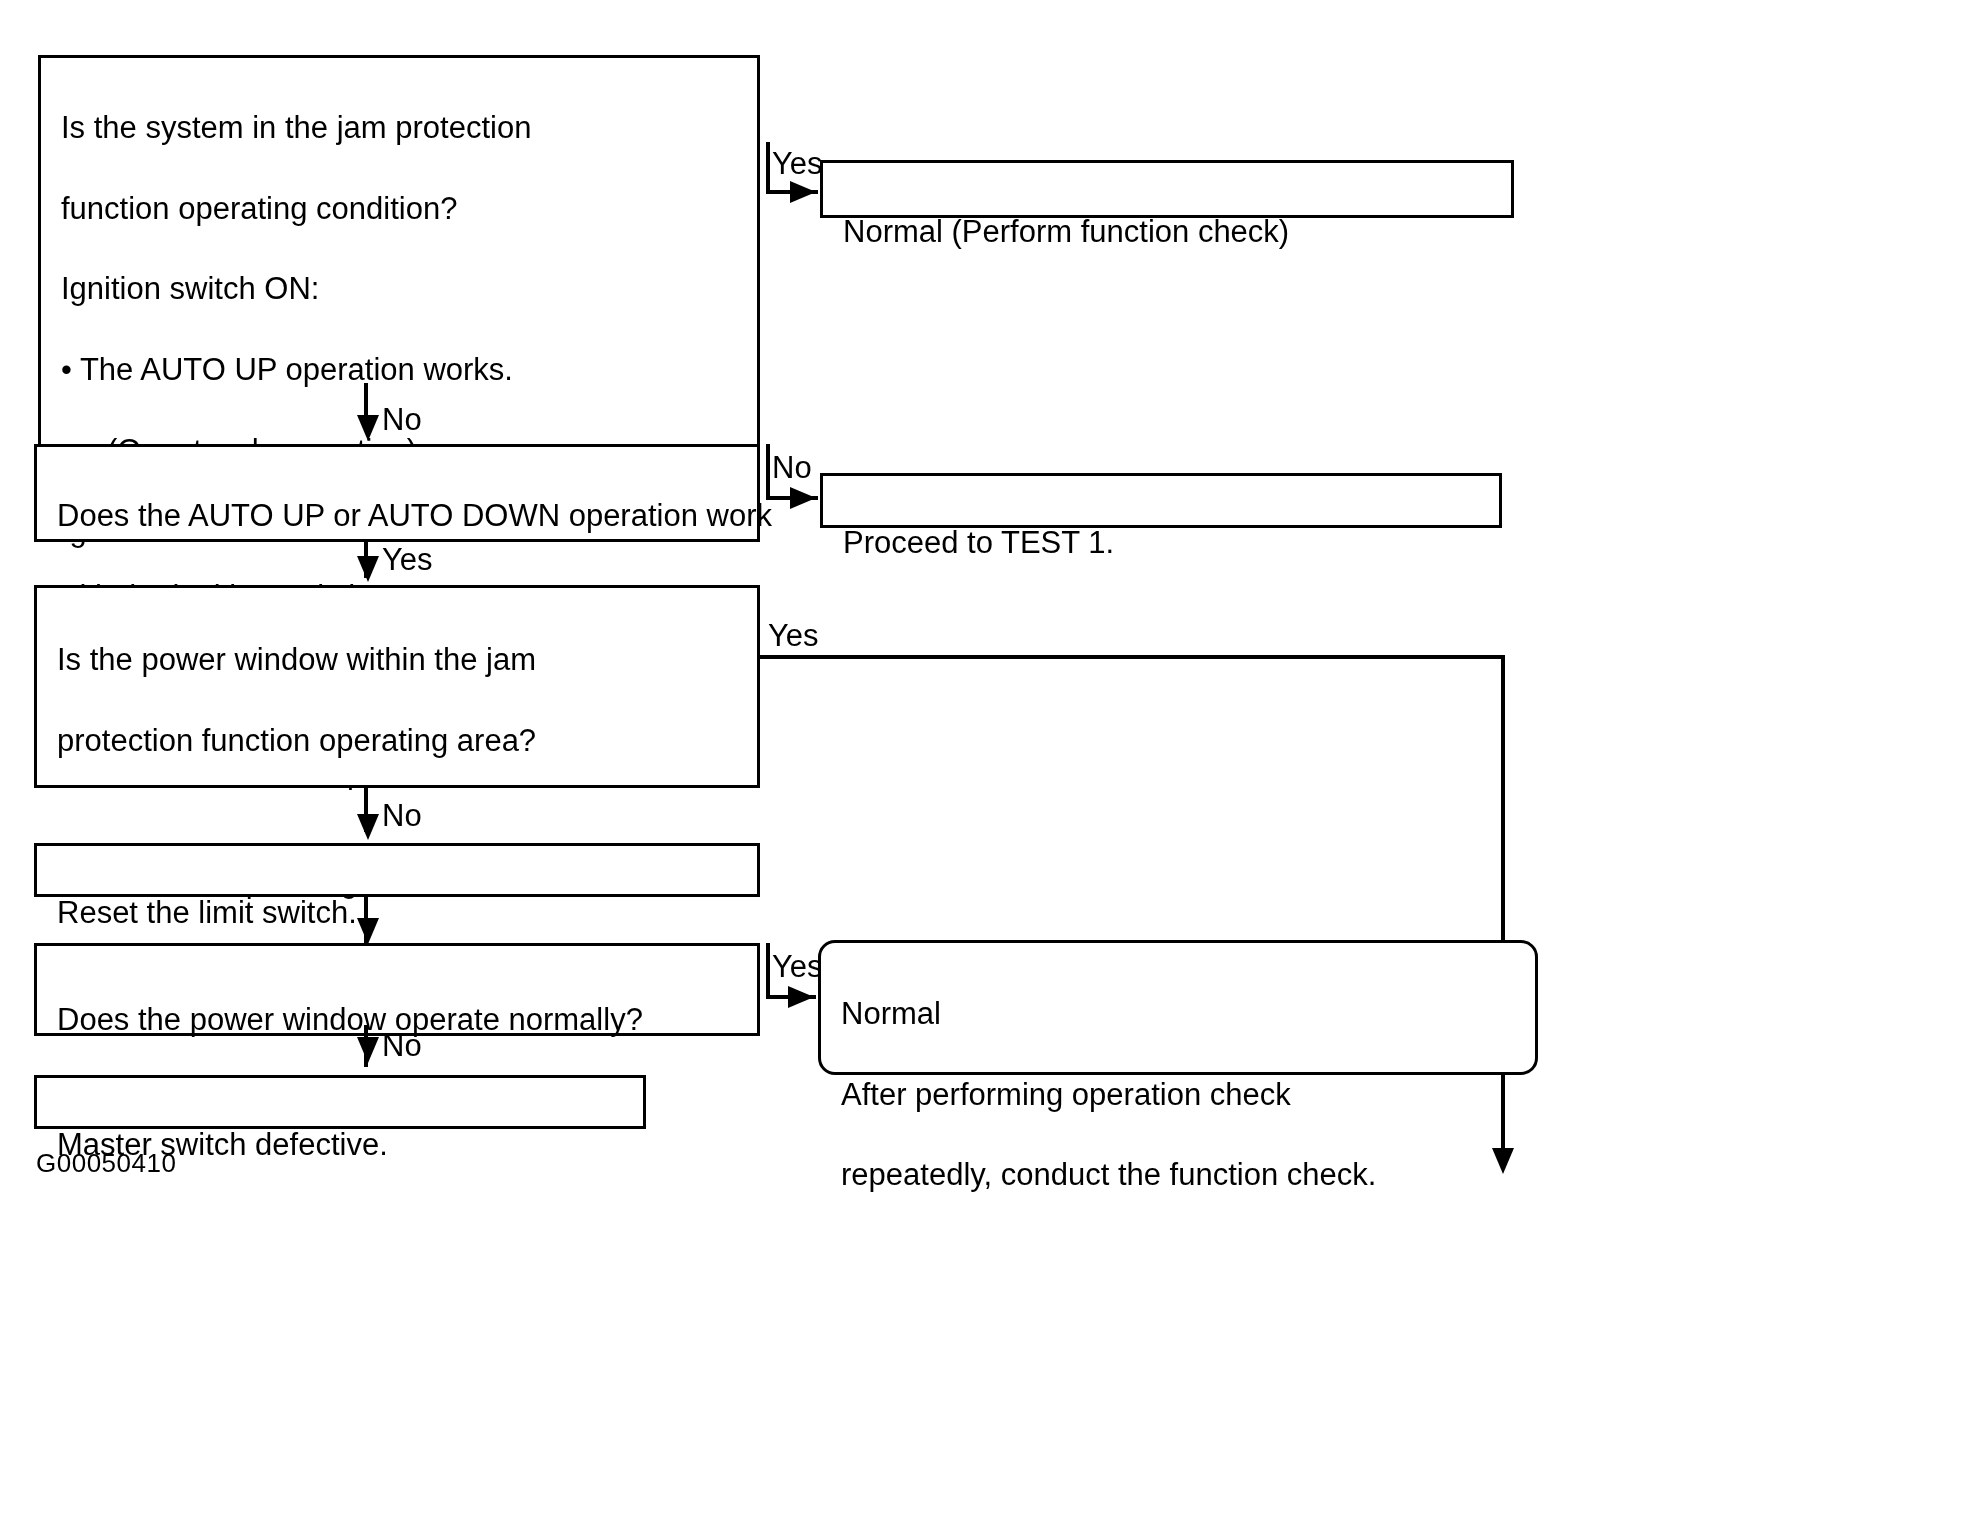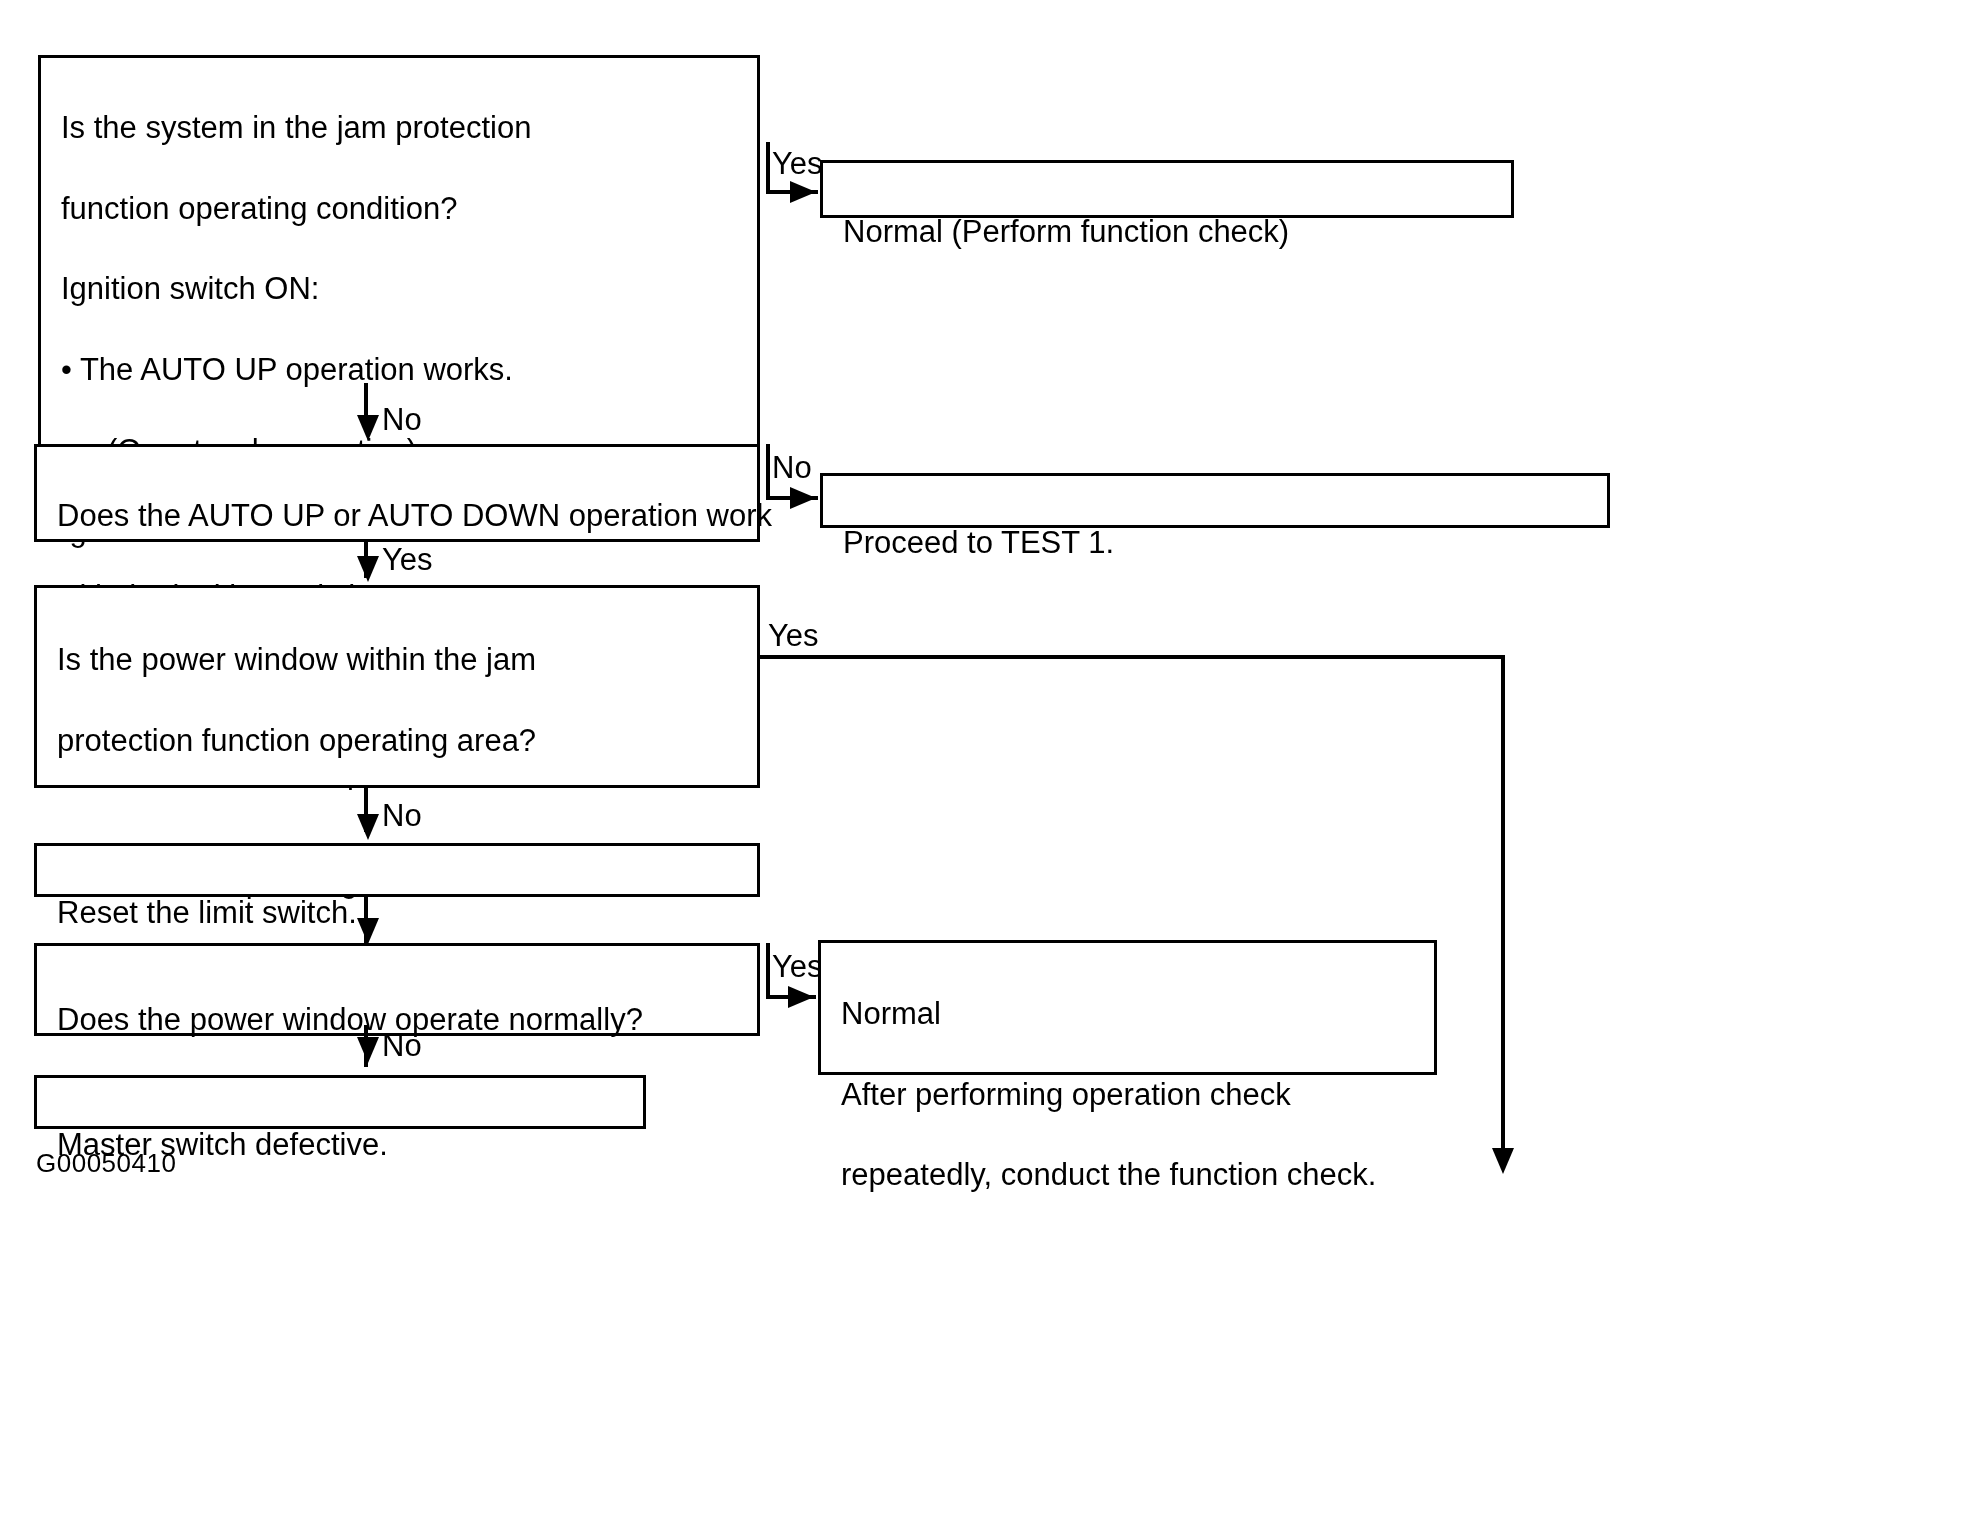--- a/index.html
+++ b/index.html
@@ -120,21 +120,21 @@
   <div class="box" style="left:34px; top:444px; width:726px; height:98px; padding-top:9px;">
     <span class="line">Does the AUTO UP or AUTO DOWN operation work</span>
     <span class="line">with the ignition switch ON?</span>
   </div>
 
   <div class="vline" style="left:766px; top:444px; height:56px;"></div>
   <div class="hline" style="left:766px; top:496px; width:52px;"></div>
   <div class="arrow-right" style="left:790px; top:487px;"></div>
   <div class="edge-label" style="left:772px; top:452px;">No</div>
 
-  <div class="box" style="left:820px; top:473px; width:790px; height:55px; padding-top:7px;">
+  <div class="box" style="left:820px; top:473px; width:682px; height:55px; padding-top:7px;">
     <span class="line">Proceed to TEST 1.</span>
   </div>
 
   <div class="vline" style="left:364px; top:542px; height:36px;"></div>
   <div class="arrow-down" style="left:357px; top:556px;"></div>
   <div class="edge-label" style="left:382px; top:544px;">Yes</div>
 
   <div class="box" style="left:34px; top:585px; width:726px; height:203px; padding-top:12px;">
     <span class="line">Is the power window within the jam</span>
     <span class="line">protection function operating area?</span>
@@ -161,21 +161,21 @@
 
   <div class="box" style="left:34px; top:943px; width:726px; height:93px; padding-top:14px;">
     <span class="line">Does the power window operate normally?</span>
   </div>
 
   <div class="vline" style="left:766px; top:943px; height:56px;"></div>
   <div class="hline" style="left:766px; top:995px; width:50px;"></div>
   <div class="arrow-right" style="left:788px; top:986px;"></div>
   <div class="edge-label" style="left:772px; top:951px;">Yes</div>
 
-  <div class="box" style="left:818px; top:940px; width:619px; height:135px; padding-top:11px;">
+  <div class="box" style="left:818px; top:940px; width:720px; height:135px; padding-top:11px;border-radius:17px;">
     <span class="line">Normal</span>
     <span class="line">After performing operation check</span>
     <span class="line">repeatedly, conduct the function check.</span>
   </div>
 
   <div class="vline" style="left:364px; top:1025px; height:42px;"></div>
   <div class="arrow-down" style="left:357px; top:1037px;"></div>
   <div class="edge-label" style="left:382px; top:1030px;">No</div>
 
   <div class="box" style="left:34px; top:1075px; width:612px; height:54px; padding-top:7px;">

